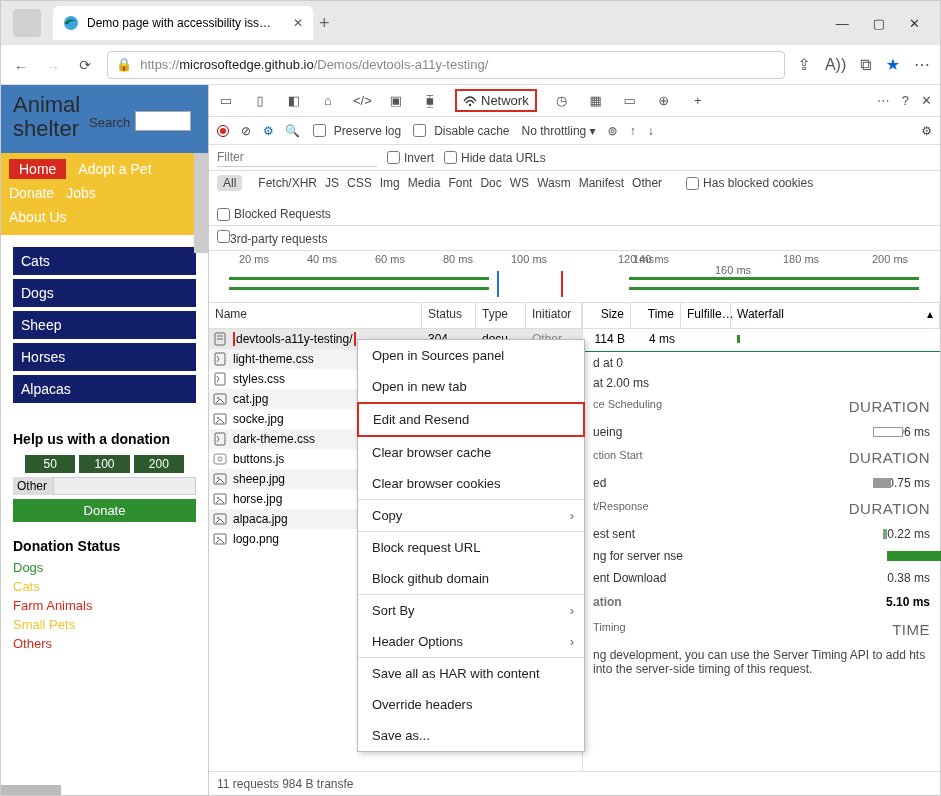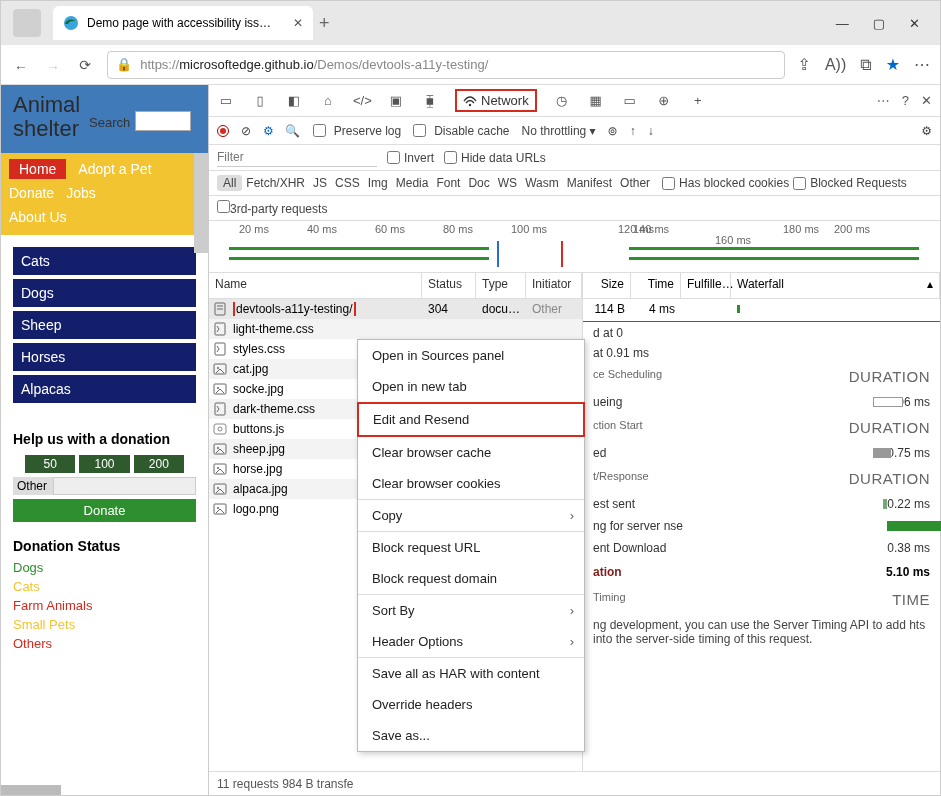--- a/index.html
+++ b/index.html
@@ -63,21 +63,21 @@
 .rec-dot { width: 12px; height: 12px; border: 1px solid #a00; border-radius: 50%; position: relative; }
 .rec-dot::after { content: ""; position: absolute; inset: 2px; background: #d52b1e; border-radius: 50%; }
 .dt-toolbar .chk { display: flex; align-items: center; gap: 8px; }
 .dt-toolbar .chk input { margin: 0; }
 .settings-gear { margin-left: auto; }
 
 .dt-filterrow { height: 26px; border-bottom: 1px solid #ddd; display: flex; align-items: center; padding: 0 8px; gap: 10px; font-size: 12px; color: #444; }
 .dt-filterrow .filter-input { width: 160px; height: 18px; border: none; border-bottom: 1px solid #ccc; font-size: 12px; }
 .dt-filterrow .chk { display: flex; align-items: center; gap: 4px; }
 
-.dt-filters { border-bottom: 1px solid #ddd; padding: 4px 8px; font-size: 12px; color: #444; display: flex; flex-wrap: wrap; gap: 4px; align-items: center; }
+.dt-filters { border-bottom: 1px solid #ddd; padding: 4px 8px; font-size: 12px; color: #444; display: flex; flex-wrap: wrap; gap: 16px; align-items: center; }
 .dt-filters .all-pill { background: #ddd; padding: 1px 6px; border-radius: 3px; }
 .dt-filters .chk { display: flex; align-items: center; gap: 4px; }
 
 .dt-3rd { border-bottom: 1px solid #ddd; padding: 4px 8px; font-size: 12px; color: #444; display: flex; align-items: center; gap: 4px; }
 
 .timeline { border-bottom: 1px solid #ddd; height: 52px; position: relative; font-size: 11px; color: #666; }
 .timeline .tick { position: absolute; top: 2px; }
 .timeline .bar-green { position: absolute; top: 26px; height: 3px; background: #2d8f2d; }
 .timeline .v-blue { position: absolute; top: 20px; height: 26px; width: 2px; background: #2a6cd0; }
 .timeline .v-red { position: absolute; top: 20px; height: 26px; width: 2px; background: #d52b1e; }
@@ -116,21 +116,21 @@
 .sp-row1 .wf .tick { position: absolute; left: 6px; top: 6px; width: 3px; height: 8px; background: #2d8f2d; }
 
 .timing-card { border-top: 1px solid #15803d; margin-top: 2px; padding-bottom: 8px; }
 .timing-section { display: flex; justify-content: space-between; padding: 6px 10px; color: #666; font-size: 11px; }
 .duration-lbl { font-size: 15px; letter-spacing: 0.5px; }
 .timing-line { display: flex; align-items: center; padding: 2px 10px; height: 22px; }
 .timing-line .lbl { width: 150px; color: #333; }
 .timing-line .bar { flex: 1; position: relative; height: 10px; }
 .timing-line .val { width: 60px; text-align: right; color: #333; }
 .timing-total { display: flex; justify-content: space-between; padding: 6px 10px; font-weight: 600; }
-.timing-total a { color: #7f1d1d; text-decoration: none; }
+.timing-total a { color: #737373; text-decoration: none; }
 .st-note { padding: 4px 10px; color: #444; font-size: 12px; }
 
 .status-row { position: absolute; bottom: 0; left: 0; right: 0; height: 24px; border-top: 1px solid #ddd; font-size: 12px; color: #555; display: flex; align-items: center; padding: 0 8px; background: #fff; }
 
 
 .ctx-menu { position: absolute; left: 356px; top: 338px; width: 228px; background: #fff; border: 1px solid #bbb; box-shadow: 2px 2px 6px rgba(0,0,0,0.2); font-size: 13px; z-index: 50; }
 .ctx-menu .mi { padding: 8px 14px; color: #222; position: relative; }
 .ctx-menu .sep { border-top: 1px solid #ddd; margin: 0; }
 .ctx-menu .redhl { border: 2px solid #d52b1e; margin: -1px; }
 .ctx-menu .sub::after { content: "›"; position: absolute; right: 10px; color: #666; }
@@ -317,21 +317,21 @@
         <div class="v-red" style="left:352px"></div>
       <div class="tick" style="left: 30px;">20 ms</div>
           <div class="tick" style="left: 98px;">40 ms</div>
           <div class="tick" style="left: 166px;">60 ms</div>
           <div class="tick" style="left: 234px;">80 ms</div>
           <div class="tick" style="left: 302px;">100 ms</div>
           <div class="tick" style="left: 370px; margin-left: 39px;">120 ms</div>
           <div class="tick" style="left: 424px;">140 ms</div>
           <div class="tick" style="left: 506px; margin-top: 11px;">160 ms</div>
           <div class="tick" style="left: 574px;">180 ms</div>
-          <div class="tick" style="left: 625px;">200 ms</div>
+          <div class="tick" style="left: 663px;">200 ms</div>
         </div>
 
       <div class="dt-main">
         <div class="req-table">
           <div class="th-row">
             <div class="c-name">Name</div>
             <div class="c-status">Status</div>
             <div class="c-type">Type</div>
             <div class="c-init">Initiator</div>
           </div>
@@ -462,21 +462,21 @@
             <div class="size">114 B</div>
             <div class="time">4 ms</div>
             <div class="fill"></div>
             <div class="wf">
                 <div class="tick"></div>
               </div>
           </div>
 
           <div class="timing-card">
             <div style="padding:4px 10px;color:#333">d at 0</div>
-            <div style="padding:2px 10px;color:#333">at 0.91 ms</div>
+            <div style="padding:2px 10px;color:#333">at 2.00 ms</div>
             <div id="timing-sections">
                 <div class="timing-section">
                   <span>ce Scheduling</span>
                   <span class="duration-lbl">DURATION</span>
                 </div>
                 <div class="timing-line">
                   <div class="lbl">ueing</div>
                   <div class="bar">
                     <div style="position: absolute; left: 130px; width: 30px; height: 10px; background: rgb(255, 255, 255); border: 1px solid rgb(153, 153, 153);"></div>
                   </div>
@@ -539,21 +539,21 @@
       <div class="mi">Open in new tab</div>
       <div class="sep"></div>
       <div class="mi redhl">Edit and Resend</div>
       <div class="sep"></div>
       <div class="mi">Clear browser cache</div>
       <div class="mi">Clear browser cookies</div>
       <div class="sep"></div>
       <div class="mi sub">Copy</div>
       <div class="sep"></div>
       <div class="mi">Block request URL</div>
-      <div class="mi">Block request domain</div>
+      <div class="mi">Block github domain</div>
       <div class="sep"></div>
       <div class="mi sub">Sort By</div>
       <div class="mi sub">Header Options</div>
       <div class="sep"></div>
       <div class="mi">Save all as HAR with content</div>
       <div class="mi">Override headers</div>
       <div class="mi">Save as...</div>
     </div>
 </div>
 

